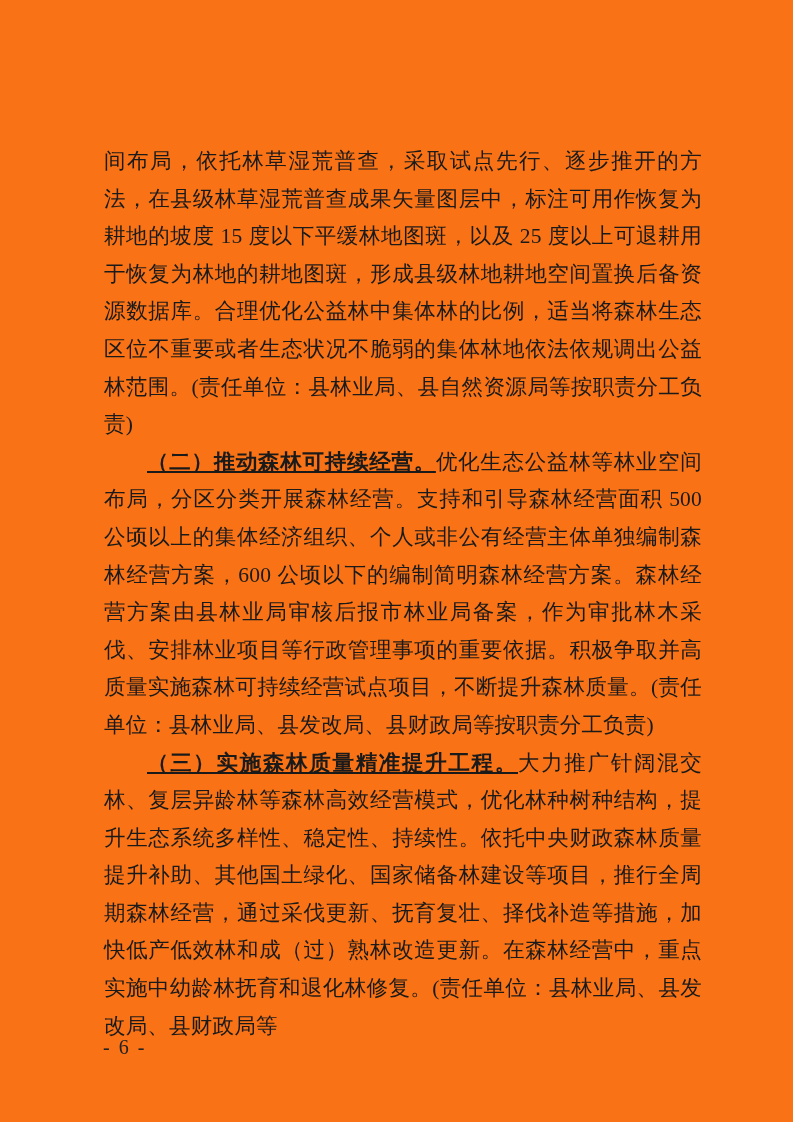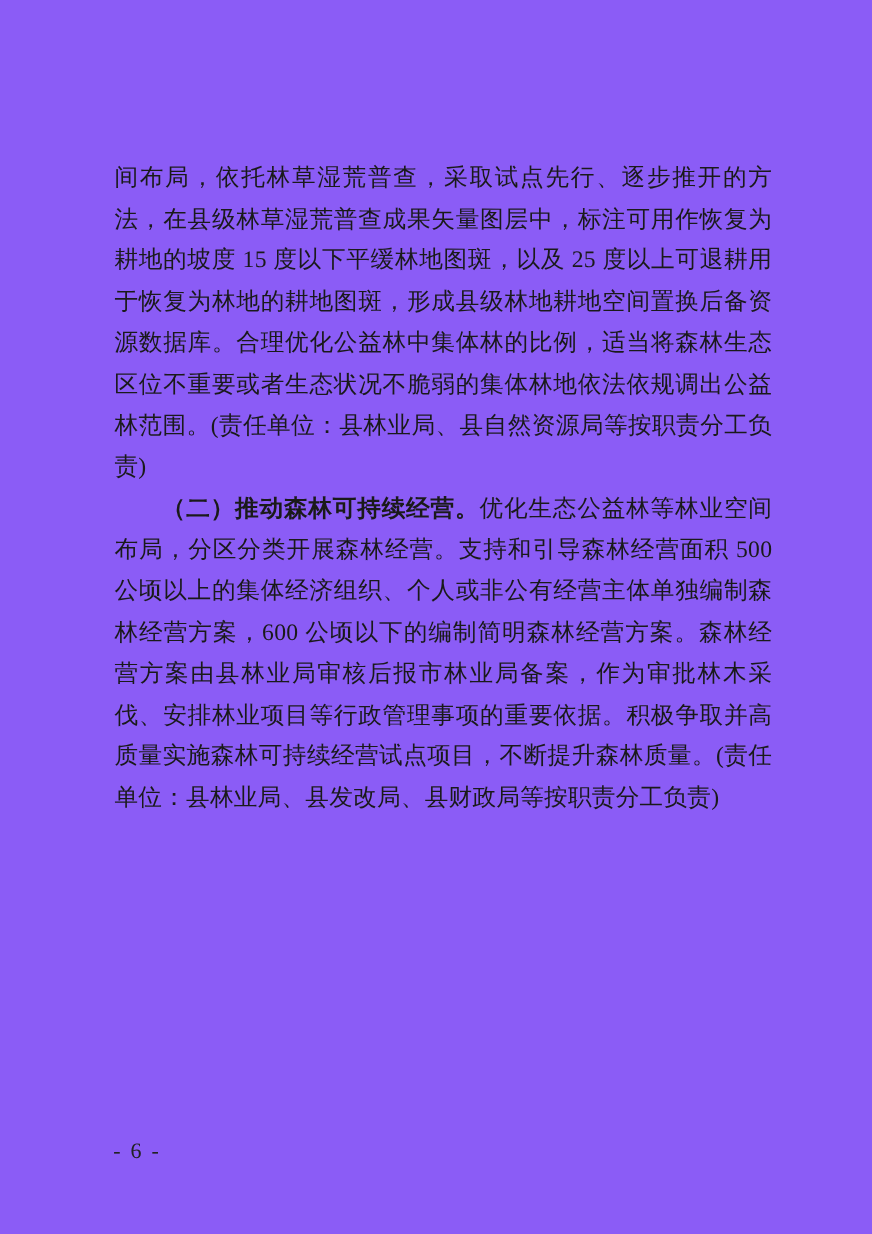--- a/index.html
+++ b/index.html
@@ -11,21 +11,21 @@
     width: 793px;
     height: 1122px;
     position: relative;
     overflow: hidden;
     font-family: "Liberation Serif", "DejaVu Serif", serif;
     color: #1a1a1a;
   }
   .doc-page {
     position: absolute;
     inset: 0;
-    background: #8b5cf6;
+    background: #f97316;
   }
   .text-block {
     position: absolute;
     left: 104px;
     top: 143px;
     width: 598px;
   }
   p.doc-para {
     margin: 0;
     padding: 0;
@@ -37,20 +37,21 @@
     word-break: break-all;
   }
   p.doc-para.indented {
     text-indent: 2em;
   }
   .run-body {
     font-weight: 400;
   }
   .run-heading {
     font-weight: 700;
+    text-decoration: underline;
   }
   .run-kaiti {
     font-weight: 400;
   }
   .page-number {
     position: absolute;
     left: 103px;
     top: 1036px;
     font-size: 20px;
     letter-spacing: 2px;
@@ -62,18 +63,19 @@
 <body>
 
 <div class="doc-page">
 
   <div class="text-block">
 
     <p class="doc-para"><span class="run-body">间布局，依托林草湿荒普查，采取试点先行、逐步推开的方法，在县级林草湿荒普查成果矢量图层中，标注可用作恢复为耕地的坡度 15 度以下平缓林地图斑，以及 25 度以上可退耕用于恢复为林地的耕地图斑，形成县级林地耕地空间置换后备资源数据库。合理优化公益林中集体林的比例，适当将森林生态区位不重要或者生态状况不脆弱的集体林地依法依规调出公益林范围。</span><span class="run-kaiti">(责任单位：县林业局、县自然资源局等按职责分工负责)</span></p>
 
     <p class="doc-para indented"><span class="run-heading">（二）推动森林可持续经营。</span><span class="run-body">优化生态公益林等林业空间布局，分区分类开展森林经营。支持和引导森林经营面积 500 公顷以上的集体经济组织、个人或非公有经营主体单独编制森林经营方案，600 公顷以下的编制简明森林经营方案。森林经营方案由县林业局审核后报市林业局备案，作为审批林木采伐、安排林业项目等行政管理事项的重要依据。积极争取并高质量实施森林可持续经营试点项目，不断提升森林质量。</span><span class="run-kaiti">(责任单位：县林业局、县发改局、县财政局等按职责分工负责)</span></p>
 
+    <p class="doc-para indented"><span class="run-heading">（三）实施森林质量精准提升工程。</span><span class="run-body">大力推广针阔混交林、复层异龄林等森林高效经营模式，优化林种树种结构，提升生态系统多样性、稳定性、持续性。依托中央财政森林质量提升补助、其他国土绿化、国家储备林建设等项目，推行全周期森林经营，通过采伐更新、抚育复壮、择伐补造等措施，加快低产低效林和成（过）熟林改造更新。在森林经营中，重点实施中幼龄林抚育和退化林修复。</span><span class="run-kaiti">(责任单位：县林业局、县发改局、县财政局等</span></p>
 
   </div>
 
   <div class="page-number">- 6 -</div>
 
 </div>
 
 </body></html>

